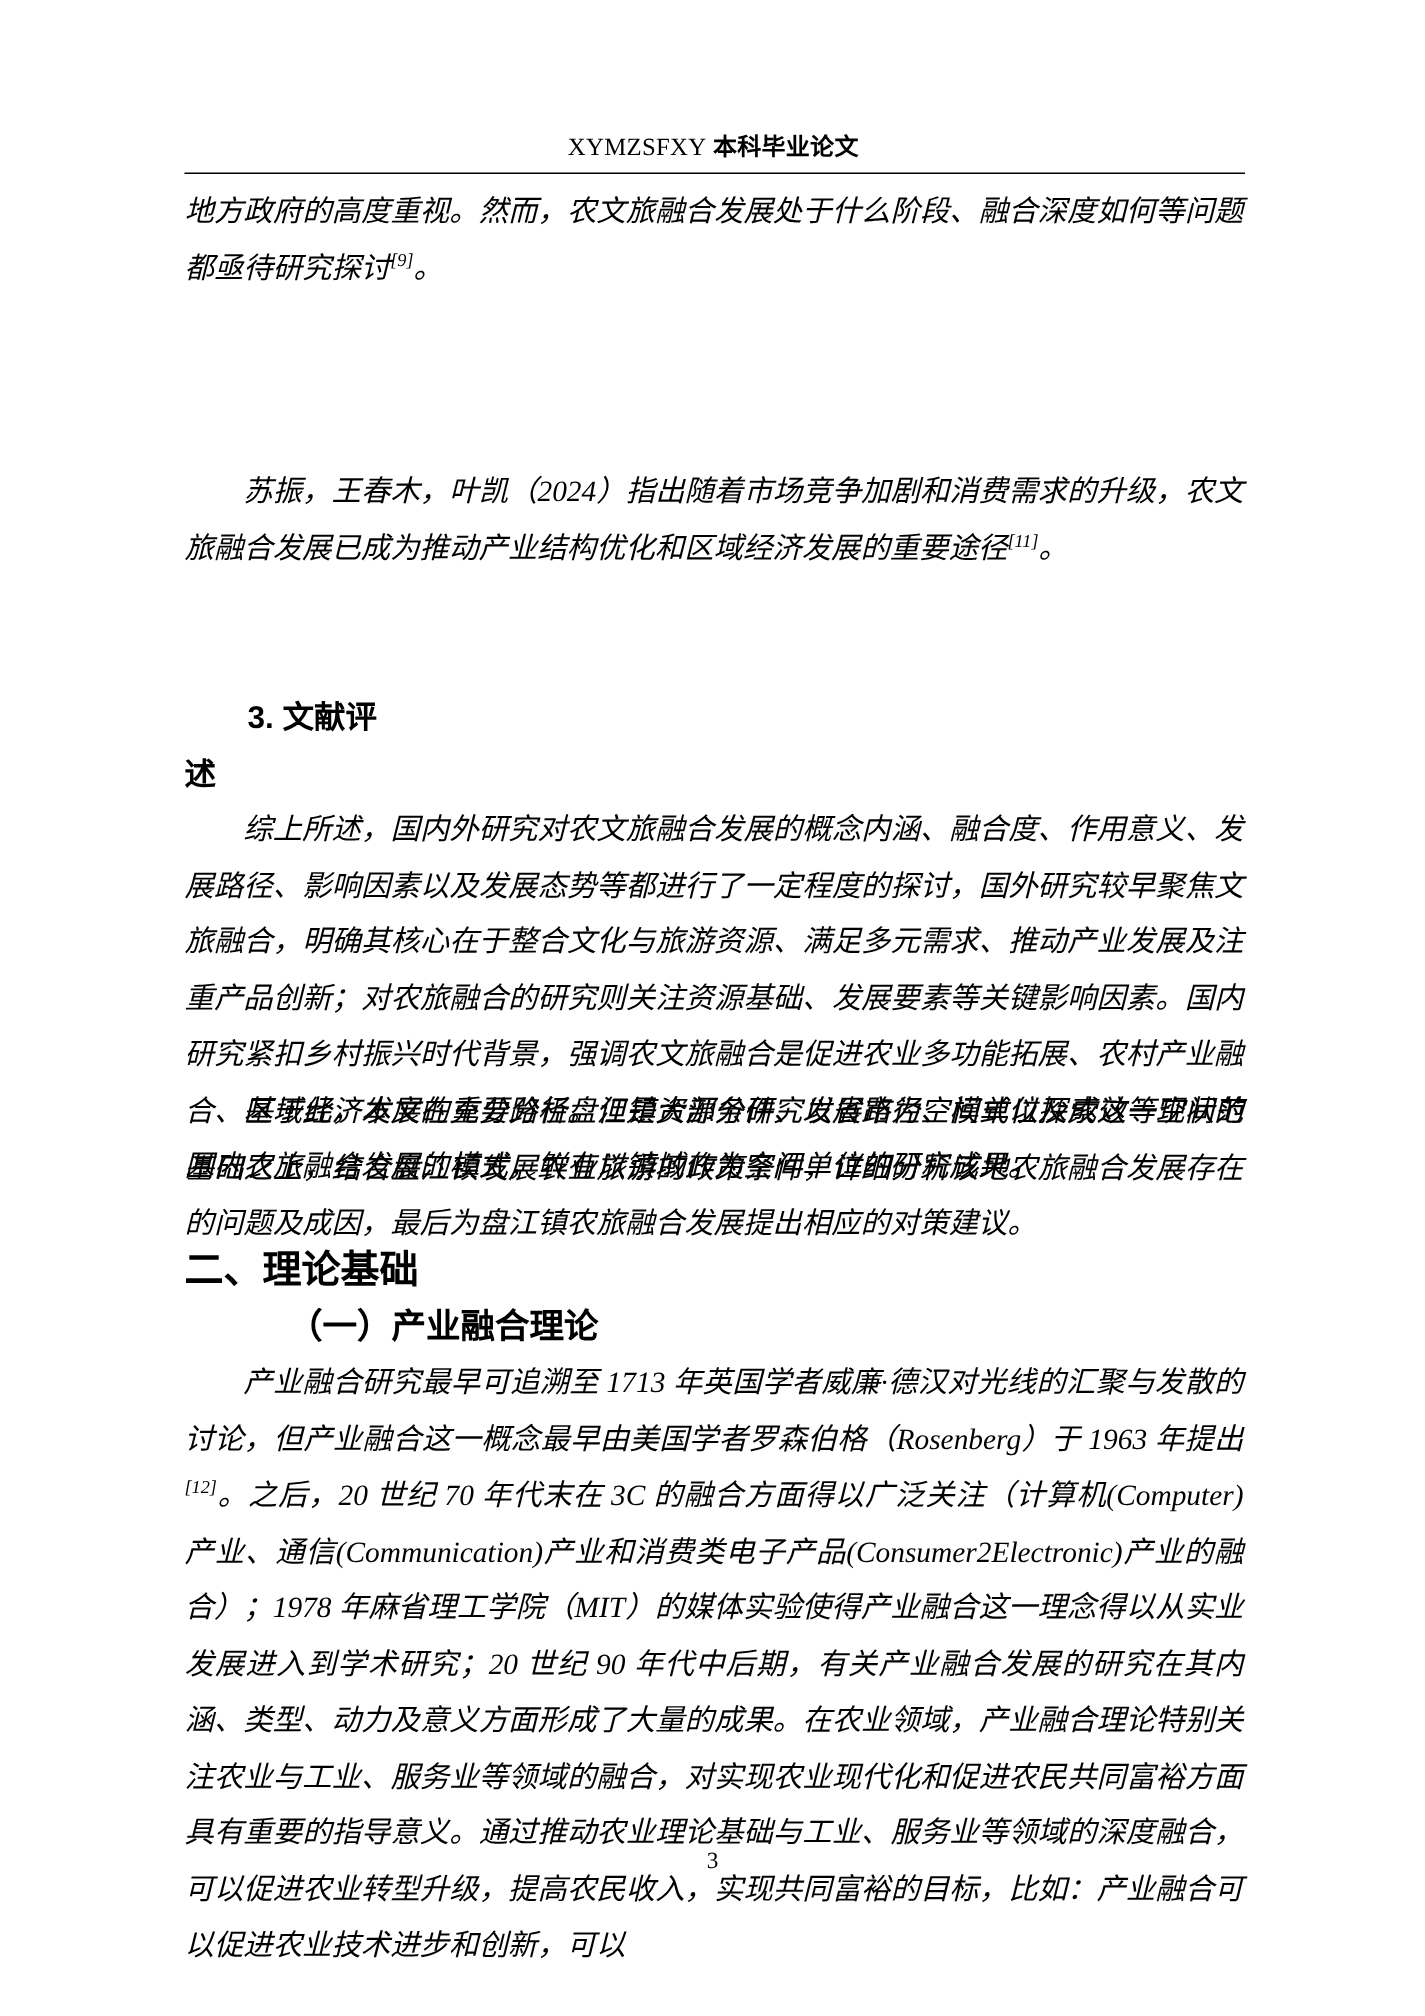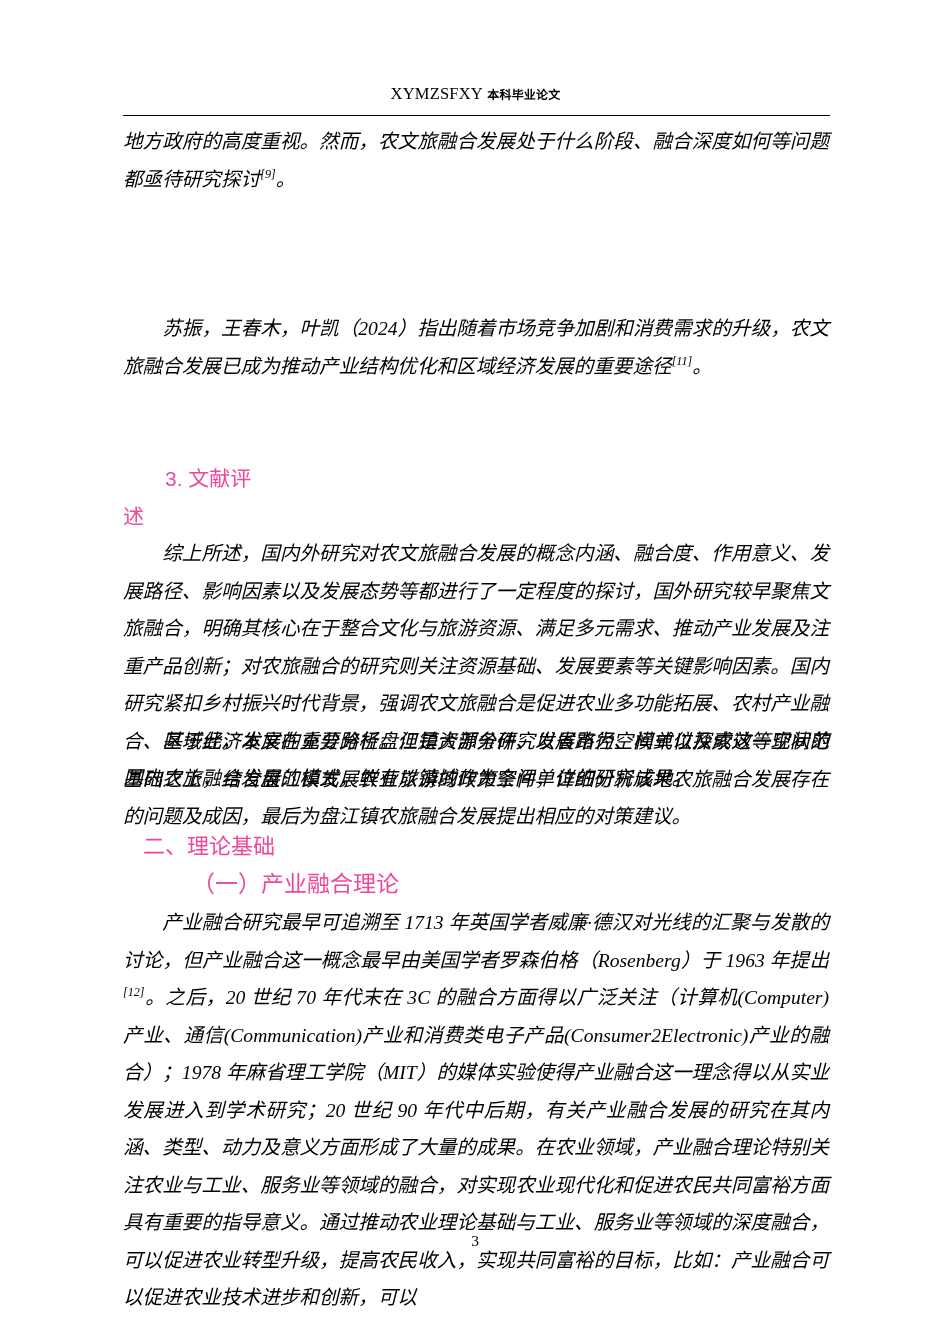--- a/index.html
+++ b/index.html
@@ -37,21 +37,21 @@
     letter-spacing: 0.2px;
     white-space: nowrap;
   }
   .page-header .header-text .hdr-latin {
     font-family: Liberation Serif, serif;
     font-weight: normal;
   }
   .page-header .header-text .hdr-cjk {
     font-family: "Liberation Sans", "DejaVu Sans", sans-serif;
     font-weight: bold;
-    font-size: 12px;
+    font-size: 16px;
   }
   .header-rule {
     position: absolute;
     left: 123px;
     top: 115px;
     width: 707px;
     height: 0;
     border-top: 1.6px solid #000;
   }
 
@@ -78,43 +78,42 @@
   sup.cite {
     font-size: 0.62em;
     vertical-align: super;
     line-height: 0;
     font-family: "Liberation Serif", "DejaVu Serif", serif;
   }
 
   
   .heading-sans {
     font-family: "Liberation Sans", "DejaVu Sans", sans-serif;
-    font-weight: normal;
-    color: #ec4899;
+    font-weight: bold;
+    color: #000000;
     margin: 0;
   }
   .h-sub3 {
     position: absolute;
     left: 123px;
     width: 706px;
     font-size: 21px;
     line-height: 37.5px;
     text-indent: 2em;
   }
   .h-sub3 .cont {
     display: block;
     text-indent: 0;
   }
   .h-section {
     position: absolute;
     left: 123px;
     width: 706px;
-    font-size: 22px;
+    font-size: 26px;
     line-height: 37.5px;
-    margin-left: 20px;
   }
   .h-subsection {
     position: absolute;
     left: 123px;
     width: 706px;
     font-size: 23px;
     line-height: 37.5px;
     text-indent: 3em;
   }
 

